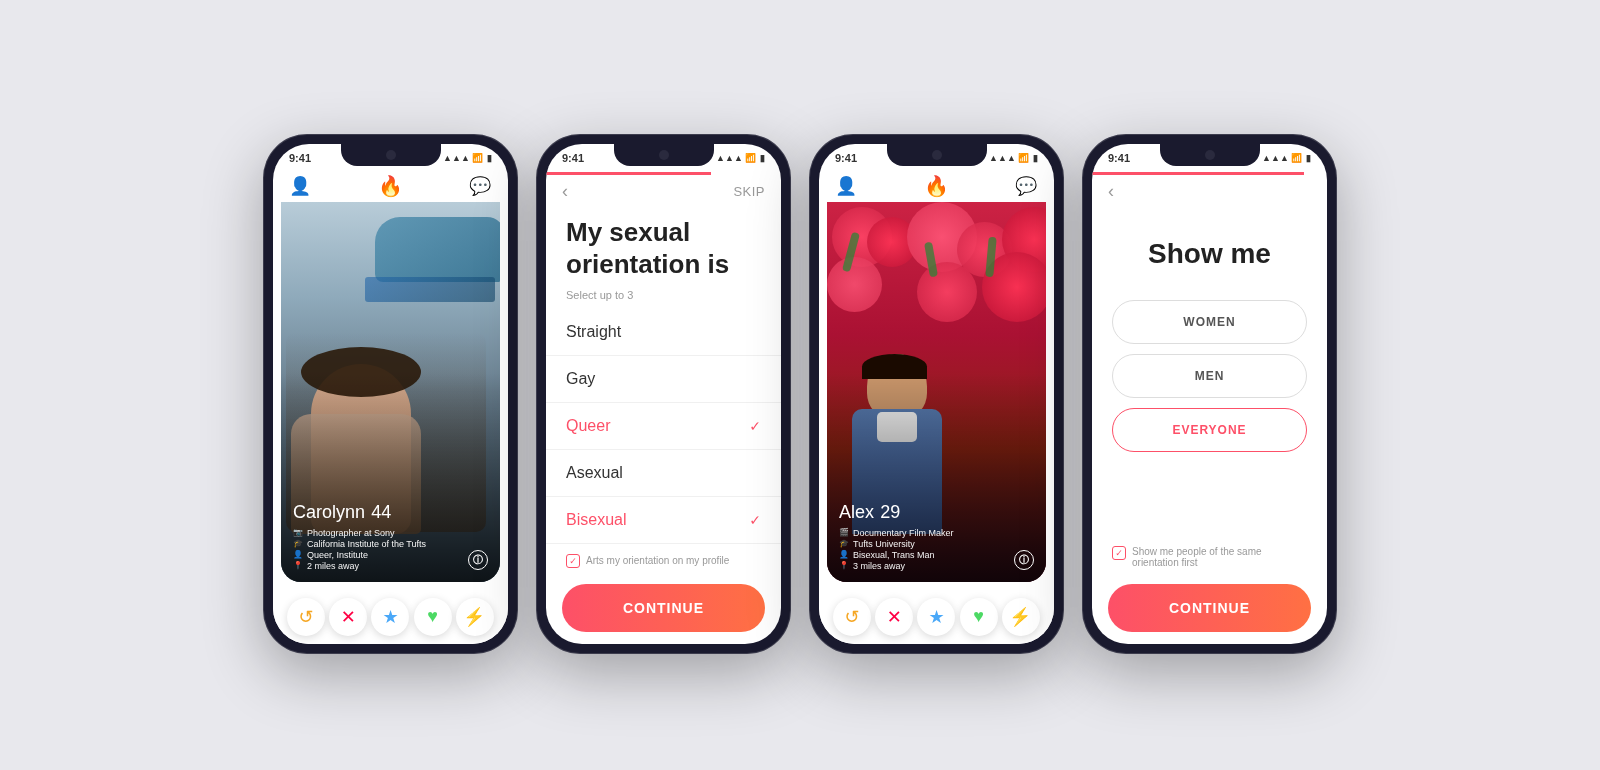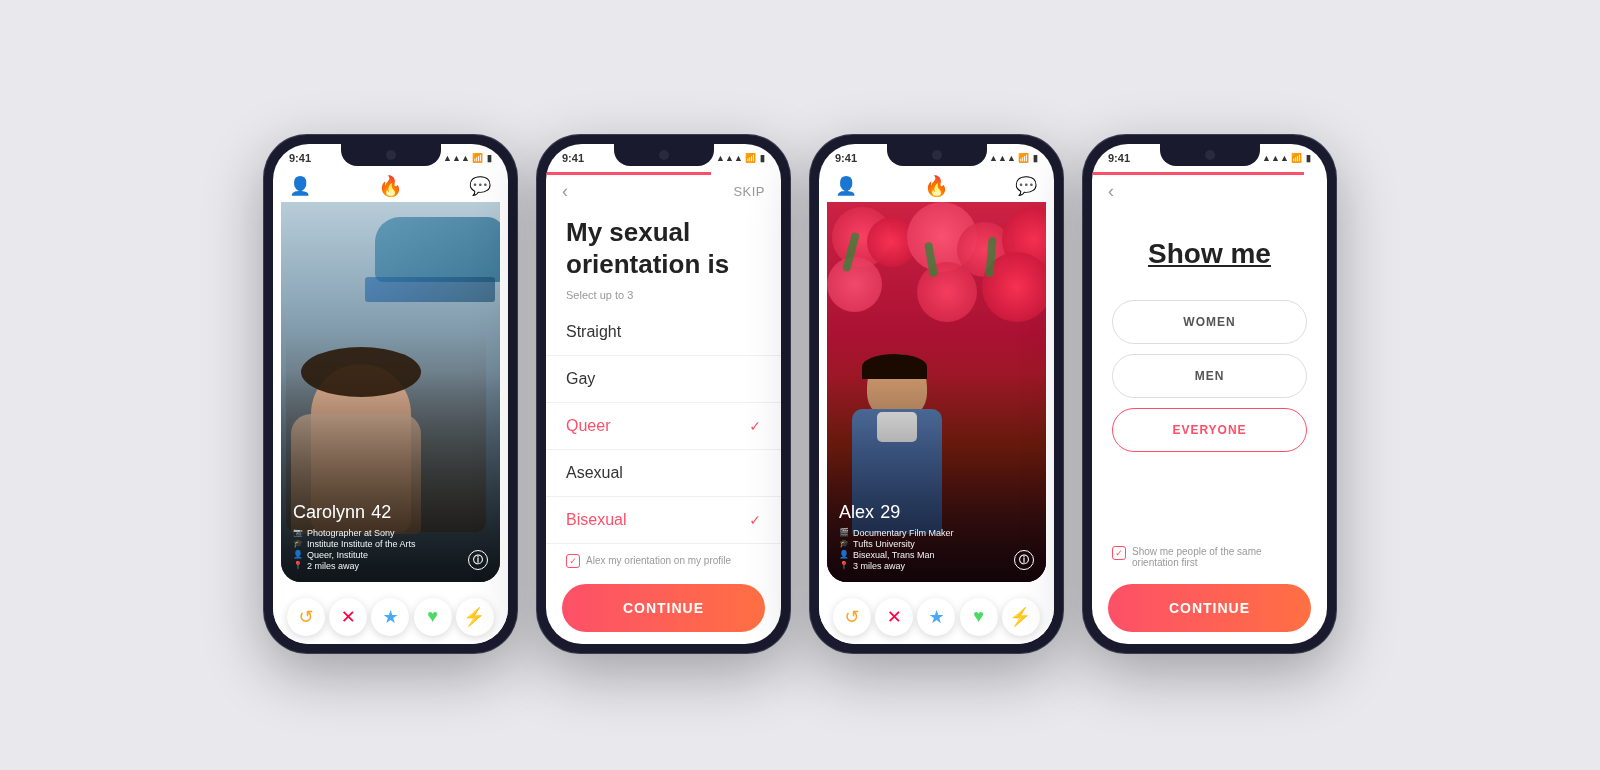--- a/index.html
+++ b/index.html
@@ -247,21 +247,20 @@
     .alex-img-bg {
       background: linear-gradient(to bottom, #cc2244 0%, #aa1133 40%, #882211 70%, #441122 100%);
     }
     .show-me-title {
       font-size: 28px;
       font-weight: 700;
       color: #222;
       text-align: center;
       padding: 30px 20px 20px;
       flex-shrink: 0;
-      text-decoration: underline;
     }
     .show-me-options {
       display: flex;
       flex-direction: column;
       gap: 10px;
       padding: 10px 20px;
       flex: 1;
     }
     .show-me-btn {
       border: 1.5px solid #ddd;
@@ -320,29 +319,29 @@
           <div style="position:absolute;bottom:50px;left:5px;width:200px;height:200px;background:linear-gradient(to top,rgba(80,50,20,0.5),transparent);border-radius:10px;"></div>
           <div style="position:absolute;bottom:48px;left:30px;width:100px;height:170px;background:linear-gradient(to top,#c8906a,#e0b090);border-radius:50px 50px 15px 15px;opacity:0.9;"></div>
 
           <div style="position:absolute;bottom:185px;left:20px;width:120px;height:50px;background:#2a1a0a;border-radius:50%;opacity:0.9;"></div>
 
           <div style="position:absolute;bottom:48px;left:10px;width:130px;height:120px;background:linear-gradient(to bottom,#c8a890,#8a6848);border-radius:20px 20px 5px 5px;opacity:0.8;"></div>
         </div>
         <div class="profile-gradient"></div>
         <div class="profile-info">
           <div class="profile-name">
-            <span>Carolynn</span> <span>42</span>
+            <span>Carolynn</span> <span>44</span>
           </div>
           <div class="profile-detail">
             <span class="profile-detail-icon">📷</span>
             <span>Photographer at Sony</span>
           </div>
           <div class="profile-detail">
             <span class="profile-detail-icon">🎓</span>
-            <span>Institute Institute of the Arts</span>
+            <span>California Institute of the Tufts</span>
           </div>
           <div class="profile-detail">
             <span class="profile-detail-icon">👤</span>
             <span>Queer, Institute</span>
           </div>
           <div class="profile-detail">
             <span class="profile-detail-icon">📍</span>
             <span>2 miles away</span>
           </div>
         </div>
@@ -393,21 +392,21 @@
           <span>Asexual</span>
         </div>
         <div class="orientation-item selected">
           <span>Bisexual</span>
           <span class="checkmark">✓</span>
         </div>
 
       </div>
       <div class="show-on-profile">
         <div class="checkbox-pink"></div>
-        <span>Alex my orientation on my profile</span>
+        <span>Arts my orientation on my profile</span>
       </div>
       <div class="continue-btn">CONTINUE</div>
     </div>
   </div>
 
   <div class="phone">
     <div class="phone-inner">
       <div class="notch"></div>
       <div class="status-bar">
         <span class="status-time">9:41</span>

